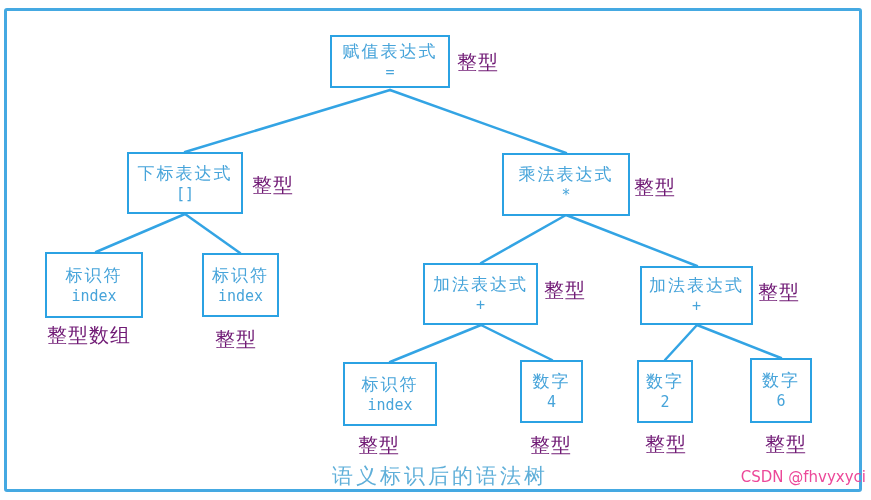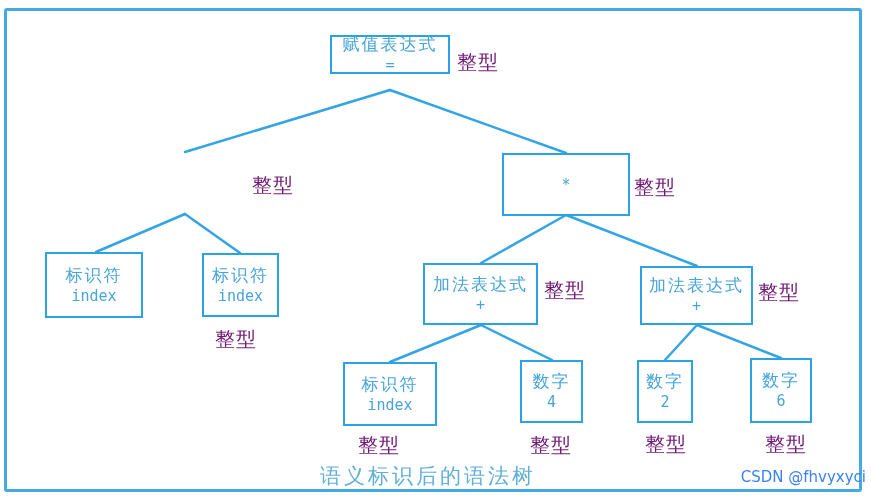--- a/index.html
+++ b/index.html
@@ -46,30 +46,30 @@
   }
   .type-label {
     position: absolute;
     color: #701a75;
     font-size: 20px;
     letter-spacing: 1px;
     white-space: nowrap;
   }
   #caption {
     position: absolute;
-    left: 320px; top: 462px;
+    left: 332px; top: 462px;
     color: #5fafd9;
     font-size: 21px;
     letter-spacing: 3px;
     white-space: nowrap;
   }
   #watermark {
     position: absolute;
     right: 5px; top: 468px;
-    color: #3b82f6;
+    color: #ec4899;
     font-size: 15px;
     white-space: nowrap;
   }
 </style>
 </head>
 <body>
 
 <div id="canvas">
 
   <div id="frame"></div>
@@ -80,37 +80,43 @@
     <line x1="185" y1="214" x2="96" y2="252"></line>
     <line x1="185" y1="214" x2="240" y2="253"></line>
     <line x1="566" y1="215" x2="481" y2="263"></line>
     <line x1="566" y1="215" x2="697" y2="266"></line>
     <line x1="481" y1="325" x2="390" y2="362"></line>
     <line x1="481" y1="325" x2="552" y2="360"></line>
     <line x1="697" y1="325" x2="665" y2="360"></line>
     <line x1="697" y1="325" x2="781" y2="358"></line>
   </svg>
 
-  <div class="node" style="left:330px; top:35px; width:120px; height:39px;">
+  <div class="node" style="left:330px; top:35px; width:120px; height:53px;">
     <div class="node-title">赋值表达式</div>
     <div class="node-op">=</div>
   </div>
   <div class="type-label" style="left:457px; top:49px;">整型</div>
 
+  <div class="node" style="left:127px; top:152px; width:116px; height:62px;">
+    <div class="node-title">下标表达式</div>
+    <div class="node-op">[]</div>
+  </div>
   <div class="type-label" style="left:252px; top:172px;">整型</div>
 
   <div class="node" style="left:502px; top:153px; width:128px; height:63px;">
+    <div class="node-title">乘法表达式</div>
     <div class="node-op">*</div>
   </div>
   <div class="type-label" style="left:634px; top:174px;">整型</div>
 
   <div class="node" style="left:45px; top:252px; width:98px; height:66px;">
     <div class="node-title">标识符</div>
     <div class="node-op">index</div>
   </div>
+  <div class="type-label" style="left:47px; top:322px;">整型数组</div>
 
   <div class="node" style="left:202px; top:253px; width:77px; height:64px;">
     <div class="node-title">标识符</div>
     <div class="node-op">index</div>
   </div>
   <div class="type-label" style="left:215px; top:326px;">整型</div>
 
   <div class="node" style="left:423px; top:263px; width:115px; height:62px;">
     <div class="node-title">加法表达式</div>
     <div class="node-op">+</div>

